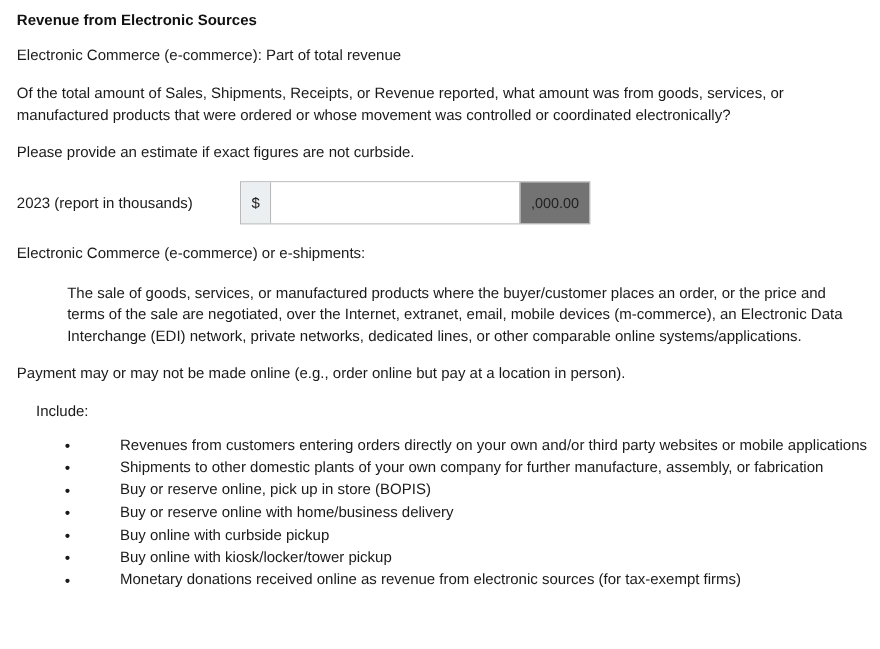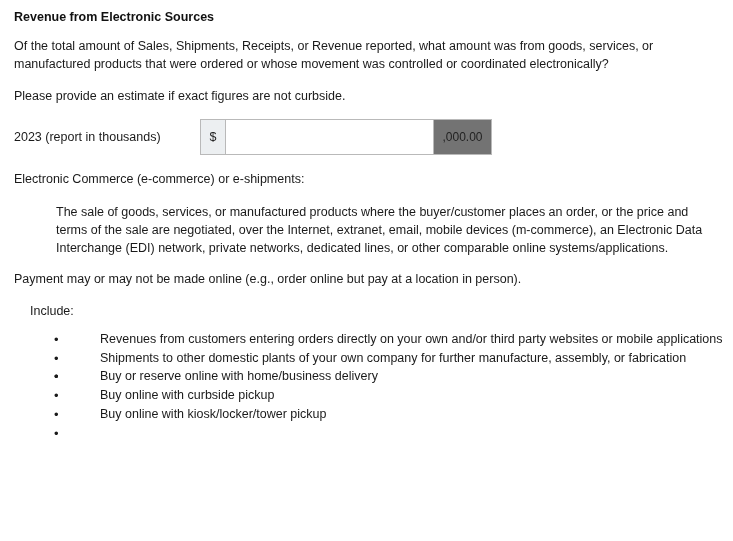--- a/index.html
+++ b/index.html
@@ -112,20 +112,21 @@
     color: #1a1a1a;
   }
 </style>
 </head>
 <body>
 
 <div class="page">
 
   <div class="section-title">Revenue from Electronic Sources</div>
 
+  <p class="para">Electronic Commerce (e-commerce): Part of total revenue</p>
 
   <p class="para">Of the total amount of Sales, Shipments, Receipts, or Revenue reported, what amount was from goods, services, or manufactured products that were ordered or whose movement was controlled or coordinated electronically?</p>
 
   <p class="para">Please provide an estimate if exact figures are not curbside.</p>
 
   <div class="amount-row">
     <div class="amount-label">2023 (report in thousands)</div>
     <div class="amount-box">
       <div class="dollar-cell">$</div>
       <input class="amount-input" type="text" placeholder="" style="">
@@ -145,31 +146,33 @@
     <li>
       <span class="bullet-dot">•</span>
       <span>Revenues from customers entering orders directly on your own and/or third party websites or mobile applications</span>
     </li>
     <li>
       <span class="bullet-dot">•</span>
       <span>Shipments to other domestic plants of your own company for further manufacture, assembly, or fabrication</span>
     </li>
     <li>
       <span class="bullet-dot">•</span>
+      <span>Buy or reserve online, pick up in store (BOPIS)</span>
     </li>
     <li>
       <span class="bullet-dot">•</span>
       <span>Buy or reserve online with home/business delivery</span>
     </li>
     <li>
       <span class="bullet-dot">•</span>
       <span>Buy online with curbside pickup</span>
     </li>
     <li>
       <span class="bullet-dot">•</span>
       <span>Buy online with kiosk/locker/tower pickup</span>
     </li>
     <li>
       <span class="bullet-dot">•</span>
+      <span>Monetary donations received online as revenue from electronic sources (for tax-exempt firms)</span>
     </li>
   </ul>
 
 </div>
 
 </body></html>

